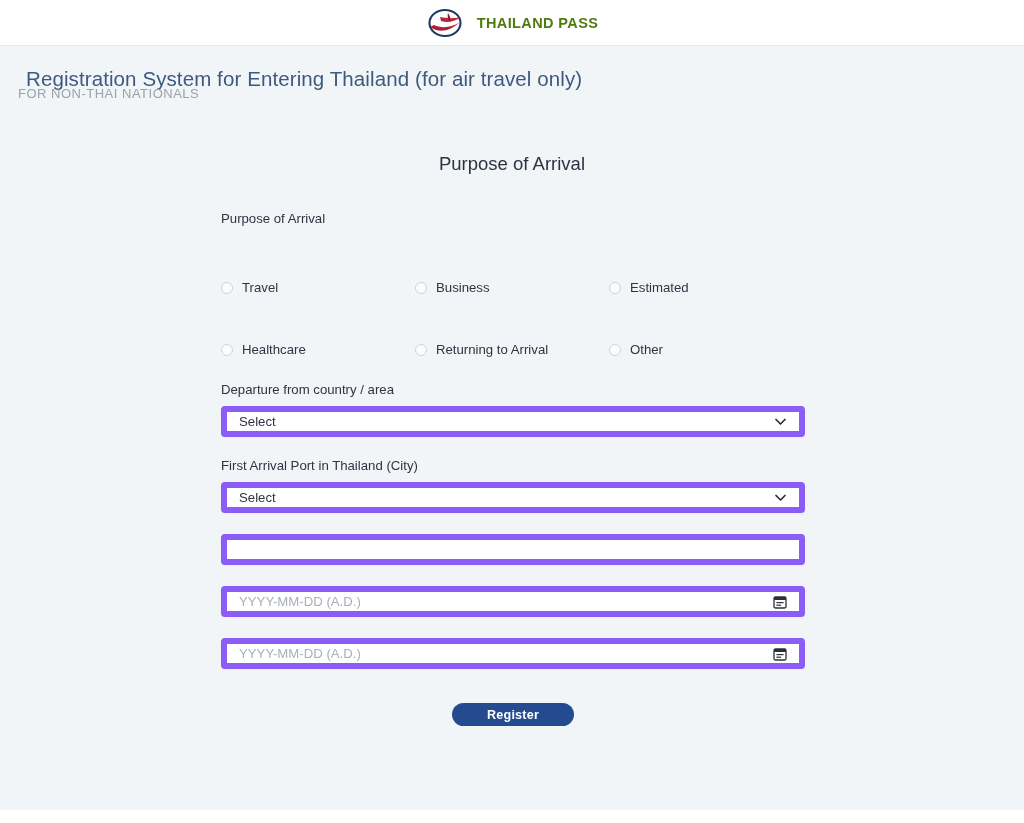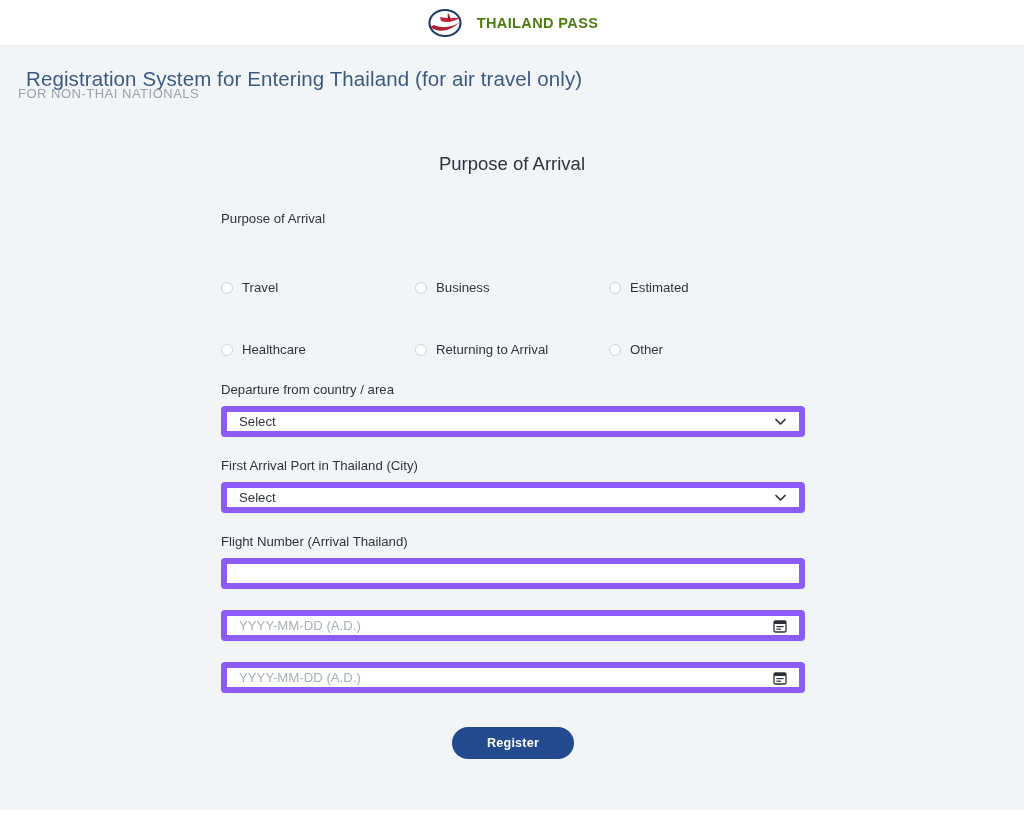--- a/index.html
+++ b/index.html
@@ -172,21 +172,21 @@
     display: block;
   }
 
   .submit-row {
     margin-top: 34px;
     display: flex;
     justify-content: center;
   }
   .register-btn {
     width: 122px;
-    height: 32px;
+    height: 23px;
     background: #244a8f;
     color: #ffffff;
     border: none;
     border-radius: 16px;
     font-size: 12.6px;
     font-weight: bold;
     font-family: "Liberation Sans", sans-serif;
     cursor: pointer;
     letter-spacing: 0.2px;
   }
@@ -260,21 +260,20 @@
         <label class="field-label">First Arrival Port in Thailand (City)</label>
         <div class="control">
           <span class="control-text">Select</span>
           <svg class="chevron" width="11" height="8" viewBox="0 0 11 8" aria-hidden="true">
             <path d="M1 1.5 L5.5 6 L10 1.5" fill="none" stroke="#2b3038" stroke-width="1.7" stroke-linecap="round" stroke-linejoin="round"></path>
           </svg>
         </div>
       </div>
 
       <div class="field-block">
-        <label class="field-label">Flight Number (Arrival Thailand)</label>
         <div class="control">
           <span class="control-text"></span>
         </div>
       </div>
 
       <div class="field-block">
         <div class="control">
           <span class="control-text placeholder">YYYY-MM-DD (A.D.)</span>
           <svg class="cal-icon" width="14" height="14" viewBox="0 0 14 14" aria-hidden="true">
             <rect x="1" y="2" width="12" height="11" rx="1.4" fill="none" stroke="#2b3038" stroke-width="1.3"></rect>

